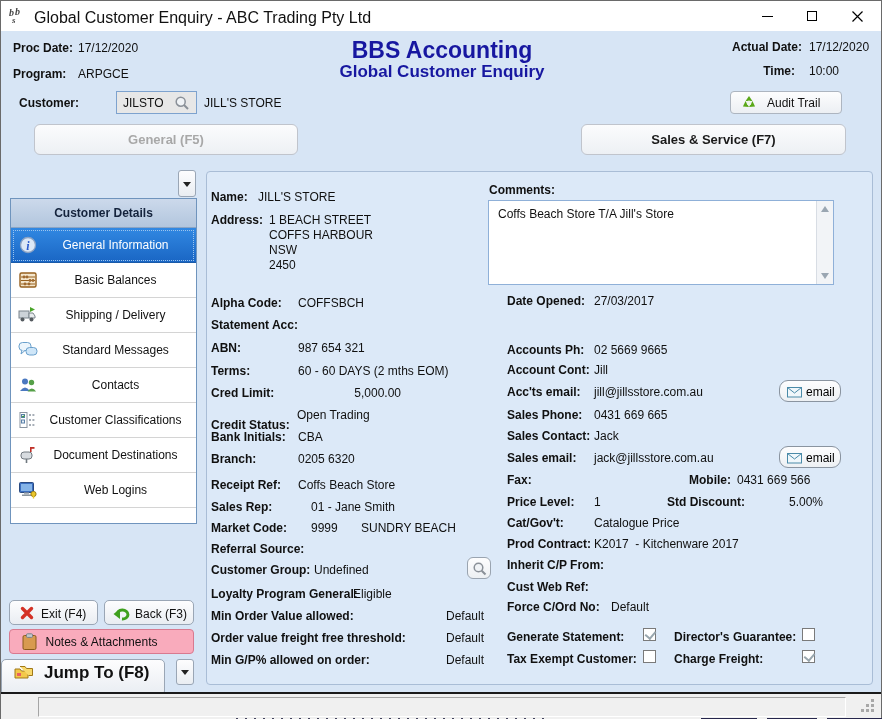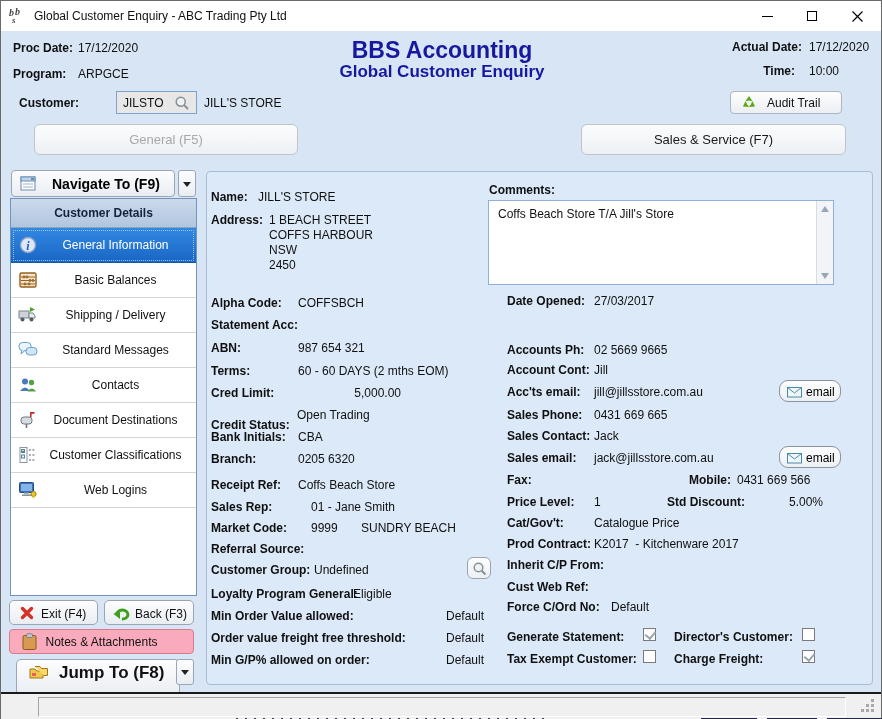--- a/index.html
+++ b/index.html
@@ -3,34 +3,34 @@
 <meta charset="utf-8">
 <style>
   * { margin:0; padding:0; box-sizing:border-box; }
   html,body { width:882px; height:719px; overflow:hidden; }
   body { font-family:"Liberation Sans", sans-serif; }
   #win { position:relative; width:882px; height:719px; background:#d7e5f5; border:1px solid #6a6a6a; }
   .abs { position:absolute; }
   .lbl { position:absolute; font-size:12px; font-weight:bold; color:#101010; white-space:pre; line-height:14px; }
   .val { position:absolute; font-size:12px; color:#101010; white-space:pre; line-height:14px; }
   #titlebar { position:absolute; left:0; top:0; width:100%; height:30px; background:#fff; }
-  #title-text { position:absolute; left:33px; top:8px; font-size:12px; color:#111; }
+  #title-text { position:absolute; left:33px; top:8px; font-size:16px; color:#111; }
   .winbtn { position:absolute; top:0; width:45px; height:30px; }
   #app-title { position:absolute; left:0; top:36px; width:882px; text-align:center; font-size:23px; font-weight:bold; color:#1717a0; }
   #app-subtitle { position:absolute; left:0; top:61px; width:882px; text-align:center; font-size:17px; font-weight:bold; color:#1717a0; }
   #cust-input { position:absolute; left:115px; top:90px; width:81px; height:23px; background:#e7e7e7; border:1px solid #7da2ce; }
   #cust-input span { position:absolute; left:6px; top:4px; font-size:12px; color:#111; }
   .btn { position:absolute; background:linear-gradient(#fdfdfe,#eceff3); border:1px solid #adb5c0; border-radius:4px; font-size:12px; color:#111; text-align:center; }
-  .tab { position:absolute; top:123px; height:31px; background:linear-gradient(#fbfcfd,#edf0f4); border:1px solid #c0c4cc; border-radius:6px; font-size:13px; font-weight:normal; text-align:center; line-height:29px; color:#1a1a1a; }
+  .tab { position:absolute; top:123px; height:31px; background:linear-gradient(#fbfcfd,#edf0f4); border:1px solid #c0c4cc; border-radius:6px; font-size:13px; font-weight:bold; text-align:center; line-height:29px; color:#1a1a1a; }
   .tab.disabled { color:#a8a8a8; }
   #nav-btn { position:absolute; left:10px; top:169px; width:164px; height:27px; background:linear-gradient(#fdfdfe,#e9edf2); border:1px solid #9aa6b5; border-radius:4px; }
   #nav-btn .t { position:absolute; left:40px; top:5px; font-size:14px; font-weight:bold; }
   .dd-btn { position:absolute; background:linear-gradient(#fdfdfe,#e9edf2); border:1px solid #9aa6b5; border-radius:3px; }
   .dd-tri { position:absolute; left:50%; top:50%; margin-left:-4px; margin-top:-2px; width:0; height:0; border-left:4px solid transparent; border-right:4px solid transparent; border-top:5px solid #222; }
-  #sidebox { position:absolute; left:9px; top:197px; width:187px; height:398px; background:#fff; border:1px solid #6f94bd; }
+  #sidebox { position:absolute; left:9px; top:197px; width:187px; height:326px; background:#fff; border:1px solid #6f94bd; }
   #side-header { height:29px; background:linear-gradient(#ccd9eb,#b2c6dd); border-bottom:1px solid #8aa4c4; text-align:center; font-size:12px; font-weight:bold; color:#14233c; line-height:29px; }
   .side-item { position:relative; height:35px; border-bottom:1px solid #d4d4d4; font-size:12px; color:#111; text-align:center; line-height:34px; padding-left:24px; }
   .side-item .icon { position:absolute; left:7px; top:50%; transform:translateY(-50%); width:20px; height:18px; }
   .side-item.selected { background:linear-gradient(#3188e2,#1a66c4); color:#fff; border-bottom:1px solid #1a5aa8; outline:1px dotted #9cc4ee; outline-offset:-3px; }
   .sbtn { position:absolute; background:linear-gradient(#fdfdfe,#e9edf2); border:1px solid #9aa6b5; border-radius:5px; font-size:12px; color:#111; }
   #panel { position:absolute; left:205px; top:170px; width:667px; height:514px; background:#dce9f8; border:1px solid #a9bdd6; border-radius:4px; }
   #comments { position:absolute; left:487px; top:199px; width:346px; height:85px; background:#fff; border:1px solid #8fb0d8; }
   #comments .txt { position:absolute; left:9px; top:6px; font-size:12px; color:#111; white-space:pre; }
   #cm-scroll { position:absolute; right:0; top:0; width:17px; height:100%; background:#f2f4f7; border-left:1px solid #d8dde4; }
   .sc-arrow { position:absolute; left:0; width:17px; height:16px; }
@@ -109,30 +109,20 @@
           </g>
         <circle cx="0" cy="0" r="2.4" fill="#eef4ea"></circle>
       </g>
     </svg>
     <span class="abs" style="left:36px;top:4px">Audit Trail</span>
   </div>
 
   <div class="tab disabled" style="left:33px;width:264px">General (F5)</div>
   <div class="tab" style="left:580px;width:265px">Sales &amp; Service (F7)</div>
 
-  <div id="nav-btn">
-    <svg class="abs" style="left:8px;top:4px" width="18" height="18">
-      <rect x="1" y="2" width="14" height="13" fill="#fff" stroke="#6a8cb0"></rect>
-      <rect x="1" y="2" width="14" height="4" fill="#bcd4ec" stroke="#6a8cb0"></rect>
-      <rect x="11" y="3" width="3" height="2" fill="#6a8cb0"></rect>
-      <line x1="3" y1="9" x2="13" y2="9" stroke="#9ab4cc"></line>
-      <line x1="3" y1="12" x2="13" y2="12" stroke="#9ab4cc"></line>
-    </svg>
-    <span class="t">Navigate To (F9)</span>
-  </div>
   <div class="dd-btn" style="left:177px;top:169px;width:18px;height:27px">
       <div class="dd-tri"></div>
     </div>
 
   <div id="sidebox">
     <div id="side-header">Customer Details</div>
 
     <div class="side-item selected">
       <svg class="icon" viewBox="0 0 20 18">
         <circle cx="10" cy="9" r="7.5" fill="#dce8f6" stroke="#8aa2c4" stroke-width="1.3"></circle>
@@ -182,43 +172,43 @@
         <circle cx="7" cy="5.5" r="3" fill="#4a78c0"></circle>
         <path d="M2 15 q5 -7 10 0 z" fill="#4a78c0"></path>
         <circle cx="13.5" cy="6.5" r="2.7" fill="#56a048"></circle>
         <path d="M9.5 15.5 q4.3 -6 8.6 0 z" fill="#56a048"></path>
       </svg>
       <span>Contacts</span>
     </div>
 
     <div class="side-item">
       <svg class="icon" viewBox="0 0 20 18">
-        <rect x="3" y="6" width="11" height="7" rx="3" fill="#d8dce0" stroke="#70787f"></rect>
-        <line x1="8.5" y1="13" x2="8.5" y2="17" stroke="#70787f" stroke-width="1.6"></line>
-        <rect x="12" y="1" width="1.6" height="5" fill="#c03028"></rect>
-        <rect x="12" y="1" width="4.5" height="1.8" fill="#c03028"></rect>
-      </svg>
-      <span>Document Destinations</span>
-    </div>
-
-    <div class="side-item">
-      <svg class="icon" viewBox="0 0 20 18">
         <rect x="2" y="1.5" width="7" height="15" fill="#fff" stroke="#8a94a0"></rect>
         <rect x="3.5" y="3.5" width="3" height="3" fill="#e8f0f8" stroke="#5a80a8"></rect>
         <path d="M4 5 l1 1.2 1.6 -2.2" stroke="#3a9a3a" fill="none"></path>
         <rect x="3.5" y="9" width="3" height="3" fill="#e8f0f8" stroke="#5a80a8"></rect>
         <line x1="11" y1="4" x2="17" y2="4" stroke="#8a94a0" stroke-dasharray="2 1.4" stroke-width="1.6"></line>
         <line x1="11" y1="9" x2="17" y2="9" stroke="#8a94a0" stroke-dasharray="2 1.4" stroke-width="1.6"></line>
         <line x1="11" y1="14" x2="17" y2="14" stroke="#8a94a0" stroke-dasharray="2 1.4" stroke-width="1.6"></line>
       </svg>
       <span>Customer Classifications</span>
     </div>
 
     <div class="side-item">
       <svg class="icon" viewBox="0 0 20 18">
+        <rect x="3" y="6" width="11" height="7" rx="3" fill="#d8dce0" stroke="#70787f"></rect>
+        <line x1="8.5" y1="13" x2="8.5" y2="17" stroke="#70787f" stroke-width="1.6"></line>
+        <rect x="12" y="1" width="1.6" height="5" fill="#c03028"></rect>
+        <rect x="12" y="1" width="4.5" height="1.8" fill="#c03028"></rect>
+      </svg>
+      <span>Document Destinations</span>
+    </div>
+
+    <div class="side-item">
+      <svg class="icon" viewBox="0 0 20 18">
         <rect x="1.5" y="1.5" width="14" height="10" rx="1" fill="#3a6ec0" stroke="#2a4a80"></rect>
         <rect x="3" y="3" width="11" height="7" fill="#85b4e8"></rect>
         <rect x="6" y="11.5" width="5" height="2" fill="#aab2ba"></rect>
         <rect x="4" y="13.5" width="9" height="1.5" fill="#8a949c"></rect>
         <circle cx="15.5" cy="13" r="2.6" fill="#eac62a" stroke="#a08010"></circle>
         <rect x="14.8" y="14.5" width="1.4" height="3" fill="#eac62a"></rect>
       </svg>
       <span>Web Logins</span>
     </div>
 
@@ -239,21 +229,21 @@
   </div>
 
   <div id="notes-btn">
     <svg class="abs" style="left:12px;top:3px" width="15" height="18">
       <rect x="1" y="2.5" width="13" height="14" rx="1.5" fill="#d89a50" stroke="#8a5a1a"></rect>
       <rect x="4.5" y="0.8" width="6" height="3.6" rx="1" fill="#c4c8cc" stroke="#7a8086"></rect>
     </svg>
     <span class="abs" style="left:0;top:5px;width:100%;text-align:center">Notes &amp; Attachments</span>
   </div>
 
-  <div class="sbtn" style="left:15px;top:658px;width:164px;height:37px">
+  <div class="sbtn" style="left:0;top:658px;width:164px;height:37px">
     <svg class="abs" style="left:12px;top:4px" width="20" height="18">
       <path d="M1 5 h5 l1.5 2 h6.5 v7 H1 z" fill="#f4c84a" stroke="#a07818"></path>
       <path d="M6 2.5 h5 l1.5 2 h6 v7 h-4" fill="#f8d86a" stroke="#a07818"></path>
       <rect x="3" y="9" width="4" height="3" fill="#e86060"></rect>
     </svg>
     <span class="abs" style="left:42px;top:3px;font-size:17px;font-weight:bold">Jump To (F8)</span>
   </div>
   <div class="dd-btn" style="left:175px;top:658px;width:18px;height:26px">
       <div class="dd-tri"></div>
     </div>
@@ -390,21 +380,21 @@
 
   <span class="lbl" style="left:506px;top:557px">Inherit C/P From:</span>
 
   <span class="lbl" style="left:506px;top:579px">Cust Web Ref:</span>
 
   <span class="lbl" style="left:506px;top:599px">Force C/Ord No:</span>
   <span class="val" style="left:610px;top:599px">Default</span>
 
   <span class="lbl" style="left:506px;top:629px">Generate Statement:</span>
   <div class="cb checked" style="left:642px;top:627px"></div>
-  <span class="lbl" style="left:673px;top:629px">Director's Customer:</span>
+  <span class="lbl" style="left:673px;top:629px">Director's Guarantee:</span>
   <div class="cb" style="left:801px;top:627px"></div>
 
   <span class="lbl" style="left:506px;top:651px">Tax Exempt Customer:</span>
   <div class="cb" style="left:642px;top:649px"></div>
   <span class="lbl" style="left:673px;top:651px">Charge Freight:</span>
   <div class="cb checked" style="left:801px;top:649px"></div>
 
   <div id="statusline"></div>
   <div id="statusbar">
     <div id="statusfield"></div>

